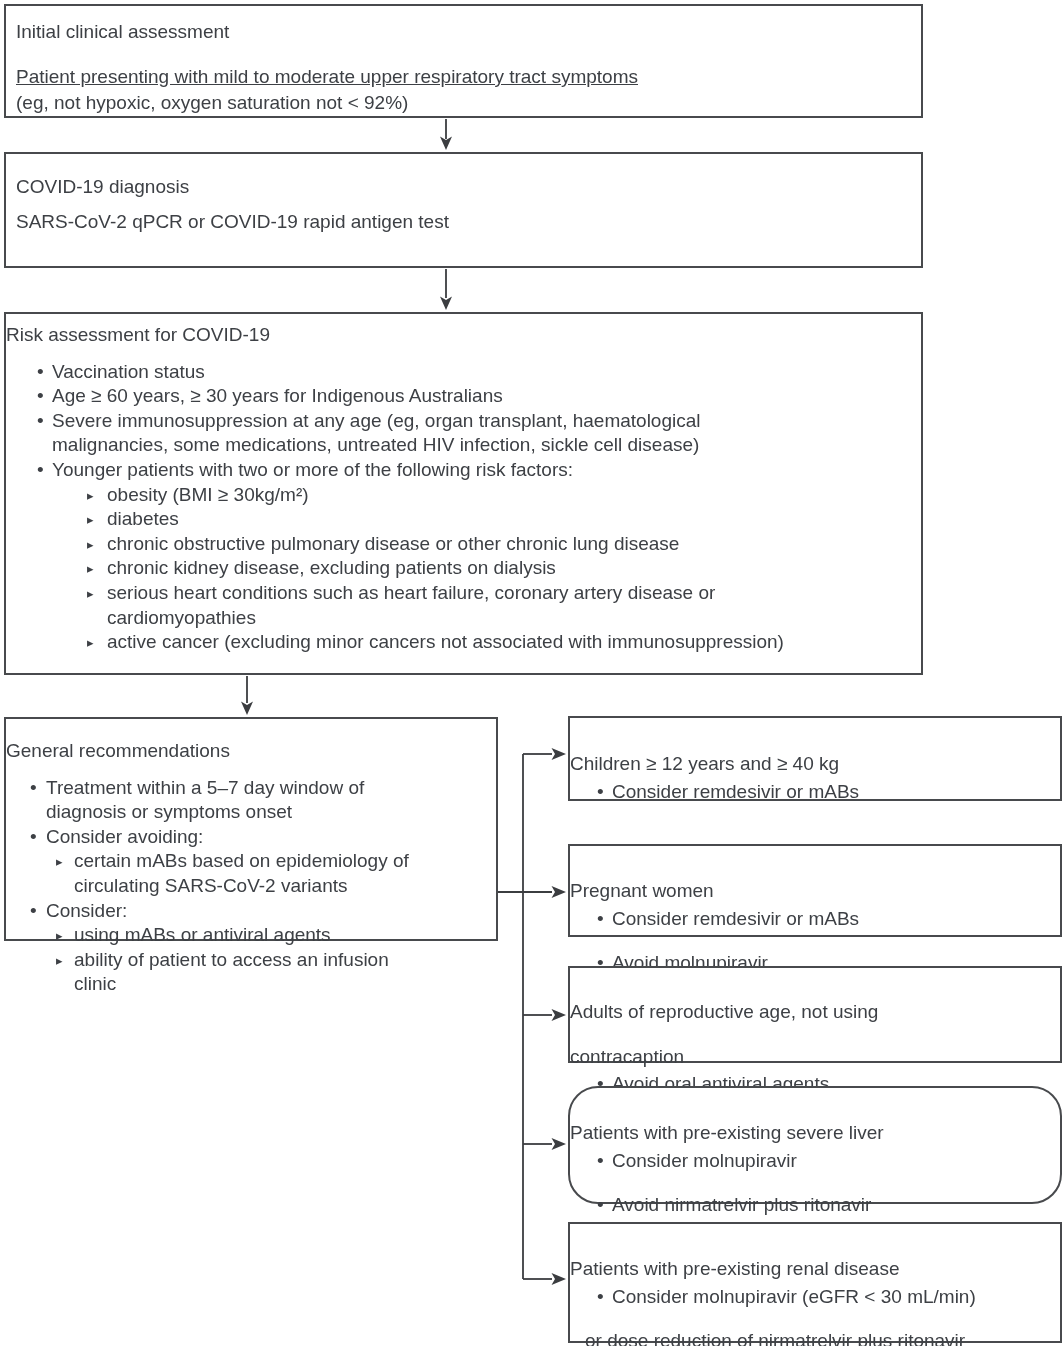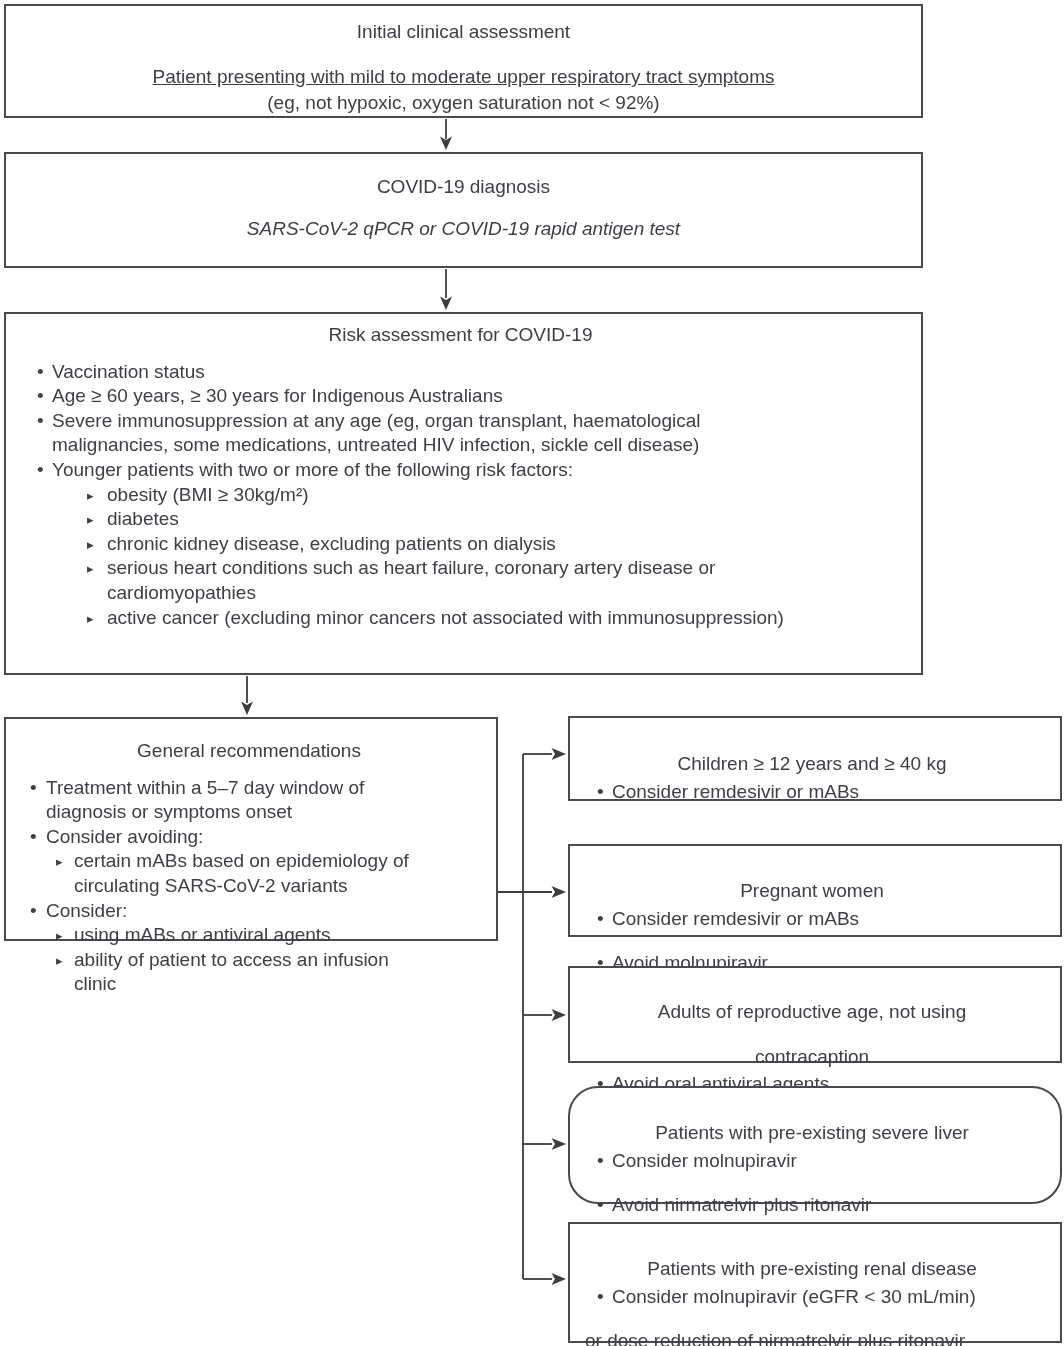--- a/index.html
+++ b/index.html
@@ -9,33 +9,33 @@
     color:#3d4045;
     -webkit-font-smoothing:antialiased;
   }
   #canvas{position:absolute;inset:0;width:1064px;height:1346px;}
   .box{
     position:absolute;box-sizing:border-box;background:#fff;
     border:2px solid #484a4d;font-size:19px;
     padding-left:10px;padding-right:10px;
   }
   .row{line-height:24.6px;position:relative;white-space:nowrap;}
-  .row.t,.row.c{text-align:center;white-space:normal;}
+  .row.t,.row.c{text-align:left;white-space:normal;}
   .marker{position:absolute;top:0;}
   .row.s .marker{font-size:13px;top:1px;}
 
   
   #box1{left:4px;top:4px;width:919px;height:114px;padding-top:13px;}
   #box1 .row{line-height:26px;}
   #box1 .row.t + .row:not(.t){margin-top:19px;text-decoration:underline;}
 
   
   #box2{left:4px;top:152px;width:919px;height:116px;padding-top:20px;}
   #box2 .row{line-height:26px;}
-  #box2 .row.t + .row:not(.t){margin-top:16px;font-style:italic;}
+  #box2 .row.t + .row:not(.t){margin-top:9px;}
 
   
   #box3{left:4px;top:312px;width:919px;height:363px;padding-top:9px;padding-left:0;padding-right:6px;}
   #box3 .row.t + .row:not(.t){margin-top:12px;}
   #box3 .row.b{padding-left:46px;}
   #box3 .row.b .marker{left:31px;}
   #box3 .row.bc{padding-left:46px;}
   #box3 .row.s{padding-left:101px;}
   #box3 .row.s .marker{left:81px;}
   #box3 .row.sc{padding-left:101px;}
@@ -107,21 +107,21 @@
 
   <div class="box" id="box3">
       <div class="row t">Risk assessment for COVID-19</div>
       <div class="row b"><span class="marker">•</span><span>Vaccination status</span></div>
       <div class="row b"><span class="marker">•</span><span>Age ≥ 60 years, ≥ 30 years for Indigenous Australians</span></div>
       <div class="row b"><span class="marker">•</span><span>Severe immunosuppression at any age (eg, organ transplant, haematological</span></div>
       <div class="row bc">malignancies, some medications, untreated HIV infection, sickle cell disease)</div>
       <div class="row b"><span class="marker">•</span><span>Younger patients with two or more of the following risk factors:</span></div>
       <div class="row s"><span class="marker">▸</span><span>obesity (BMI ≥ 30kg/m²)</span></div>
       <div class="row s"><span class="marker">▸</span><span>diabetes</span></div>
-      <div class="row s"><span class="marker">▸</span></div>
+      <div class="row s"><span class="marker">▸</span><span>chronic obstructive pulmonary disease or other chronic lung disease</span></div>
       <div class="row s"><span class="marker">▸</span><span>chronic kidney disease, excluding patients on dialysis</span></div>
       <div class="row s"><span class="marker">▸</span><span>serious heart conditions such as heart failure, coronary artery disease or</span></div>
       <div class="row sc">cardiomyopathies</div>
       <div class="row s"><span class="marker">▸</span><span>active cancer (excluding minor cancers not associated with immunosuppression)</span></div>
     </div>
 
   <div class="box" id="box4">
       <div class="row t">General recommendations</div>
       <div class="row b"><span class="marker">•</span><span>Treatment within a 5–7 day window of</span></div>
       <div class="row bc">diagnosis or symptoms onset</div>

